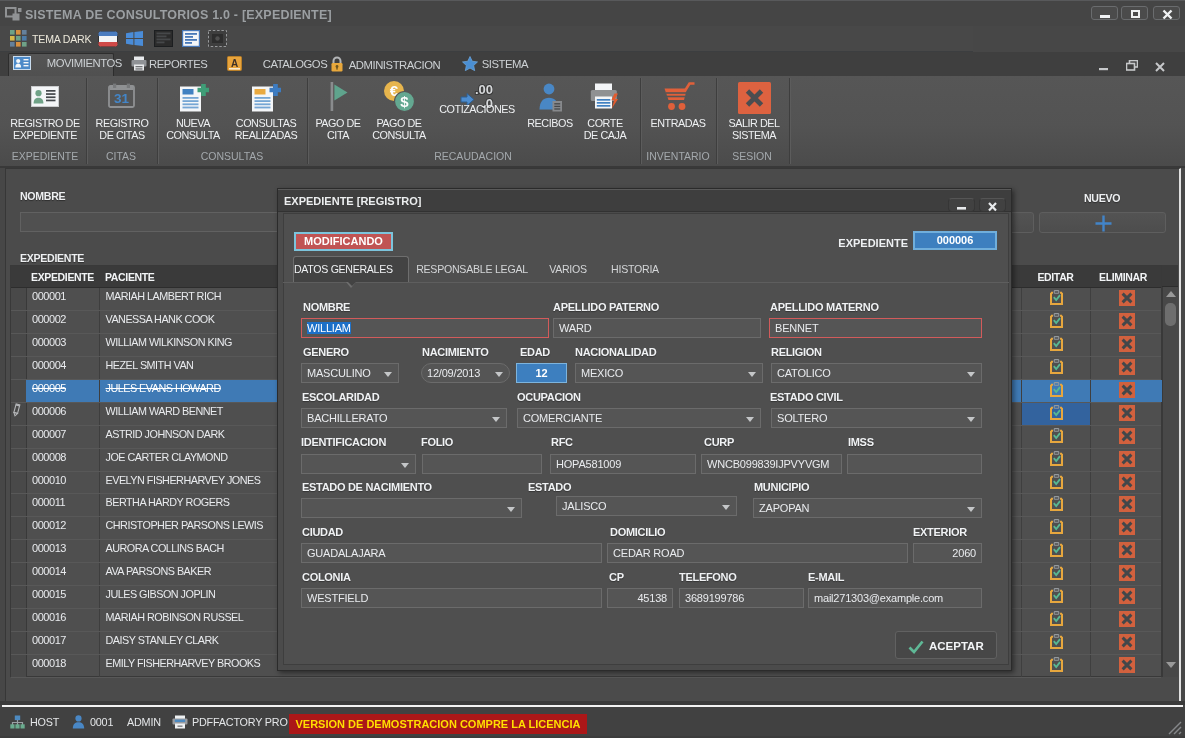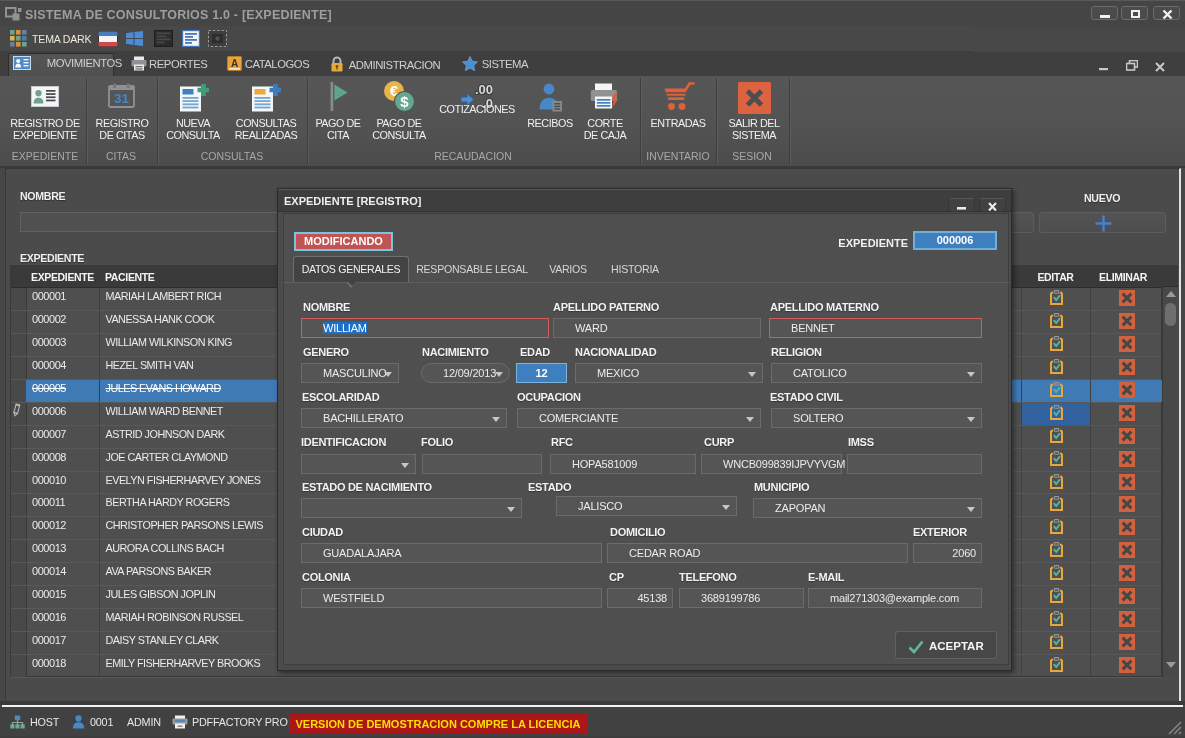--- a/index.html
+++ b/index.html
@@ -68,25 +68,25 @@
 #mtitle { position:absolute; left:0; top:0; width:733px; height:23px; background:#3e3e3e; border-bottom:1px solid #323232; border-top:1px solid #5a5a5a; }
 #mtitle .t { position:absolute; left:6px; top:5px; font-size:11px; font-weight:bold; color:#eceeef; }
 .mwbtn { position:absolute; top:8px; width:27px; height:14px; background:#414141; border:1px solid #363636; border-top:1px solid #555555; border-radius:4px; }
 #mpanel { position:absolute; left:5px; top:24px; width:726px; height:452px; background:#4f4f4f; border:1px solid #3e3e3e; }
 #modif { position:absolute; left:16px; top:43px; width:99px; height:19px; background:#c05454; border:2px solid #7cc4dc; color:#fff; font-weight:bold; font-size:11px; text-align:center; line-height:15px; }
 #explabel { position:absolute; left:540px; top:48px; width:90px; text-align:right; font-size:11px; font-weight:bold; color:#eef0f2; }
 #expbox { position:absolute; left:635px; top:42px; width:84px; height:19px; background:#3d7fbf; border:2px solid #70aedb; color:#fff; font-weight:bold; font-size:11px; text-align:center; line-height:15px; }
 
 #mtabline { position:absolute; left:5px; top:93px; width:726px; height:1px; background:#5e5e5e; }
 .mtab { position:absolute; top:0; height:26px; font-size:10.6px; letter-spacing:-0.25px; color:#d4d6d8; text-align:center; white-space:nowrap; }
-#mtab-active { position:absolute; width:116px; height:26px; background:#434343; border:1px solid #6e6e6e; border-bottom:none; border-radius:3px 3px 0 0; color:#f0f2f4; line-height:25px; font-size:10.6px; letter-spacing:-0.3px; text-align:center; white-space:nowrap; }
+#mtab-active { position:absolute; width:116px; height:26px; background:#434343; border:1px solid #6e6e6e; border-bottom:none; border-radius:3px 3px 0 0; color:#f0f2f4; line-height:25px; font-size:10.6px; letter-spacing:-0.3px; text-align:left; white-space:nowrap; }
 .notch-o { position:absolute; left:68px; top:93px; width:0; height:0; border-left:5.5px solid transparent; border-right:5.5px solid transparent; border-top:6px solid #6e6e6e; }
 .notch-i { position:absolute; left:69.5px; top:93px; width:0; height:0; border-left:4px solid transparent; border-right:4px solid transparent; border-top:4.5px solid #434343; }
 .mlb { position:absolute; font-size:11px; letter-spacing:-0.3px; font-weight:bold; color:#f0f2f4; text-shadow:0 1px 1px rgba(0,0,0,0.35); white-space:nowrap; }
-.minp { position:absolute; height:20px; background:#555555; border:1px solid #6b6b6b; font-size:11px; letter-spacing:-0.2px; color:#e9ebee; line-height:18px; padding-left:21px; white-space:nowrap; }
+.minp { position:absolute; height:20px; background:#555555; border:1px solid #6b6b6b; font-size:11px; letter-spacing:-0.2px; color:#e9ebee; line-height:18px; padding-left:5px; white-space:nowrap; }
 .minp.red { border:1px solid #d25b5b; }
 .minp.bluebox { background:#3d7fbf; border:1.5px solid #7db4dd; text-align:center; font-weight:bold; color:#fff; padding-left:0; }
 .minp.ralign { text-align:right; padding-right:5px; }
 .seltx { background:#1c70c8; color:#fff; }
 .dda { position:absolute; right:6px; top:8px; width:0; height:0; border-left:4.5px solid transparent; border-right:4.5px solid transparent; border-top:5px solid #c4c6c8; }
 #acceptbtn { position:absolute; left:617px; top:442px; width:102px; height:28px; background:#474747; border:1px solid #616161; border-radius:3px; }
 #acceptbtn .txt { position:absolute; left:33px; top:8px; font-size:11.5px; font-weight:bold; color:#f2f4f6; }
 
 
 #darkseam { position:absolute; left:0; top:701px; width:1185px; height:4px; background:#3a3a3a; }
@@ -191,21 +191,21 @@
         <rect x="3" y="8.5" width="10" height="6" fill="#e8eaec"></rect>
         <g fill="#6f7174">
           <rect x="4.5" y="10" width="7" height="1.3"></rect>
           <rect x="4.5" y="12.3" width="7" height="1.3"></rect>
         </g>
       </svg><span style="margin-left:2px">REPORTES</span></div>
   <div class="rtab" style="left:227px"><svg width="15" height="15" viewBox="0 0 15 15">
         <rect x="0.5" y="0.5" width="14" height="14" rx="1" fill="#e8a43c" stroke="#b97f28"></rect>
         <rect x="2" y="12" width="11" height="1.6" fill="#f6e8d0"></rect>
         <text x="7.5" y="11" font-family="Liberation Sans, sans-serif" font-size="10" font-weight="bold" fill="#3e3026" text-anchor="middle">A</text>
-      </svg> <span style="margin-left:0">CATALOGOS</span></div>
+      </svg> <span style="margin-left:18px">CATALOGOS</span></div>
   <div class="rtab" style="left:330px"><svg width="14" height="16" viewBox="0 0 14 16">
         <path d="M3.5 7 V5 a3.5 3.5 0 0 1 7 0 V7" fill="none" stroke="#b3b5b7" stroke-width="2"></path>
         <rect x="1.5" y="7" width="11" height="8.5" rx="1.2" fill="#e8a83c"></rect>
         <circle cx="7" cy="10.5" r="1.4" fill="#6b5420"></circle>
         <rect x="6.3" y="11" width="1.4" height="2.6" fill="#6b5420"></rect>
       </svg> <span style="margin-left:2px">ADMINISTRACION</span></div>
   <div class="rtab" style="left:462px"><svg width="16" height="15" viewBox="0 0 17 16">
         <path d="M8.5 0.5 L10.9 5.6 16.5 6.3 12.4 10.1 13.5 15.6 8.5 12.9 3.5 15.6 4.6 10.1 0.5 6.3 6.1 5.6 z" fill="#4a8fd4" stroke="#6ea6d8" stroke-width="0.8"></path>
       </svg> <span style="margin-left:1px">SISTEMA</span></div>
   <div class="mdibtn" style="left:1099px;top:6px"><svg width="10" height="10">

